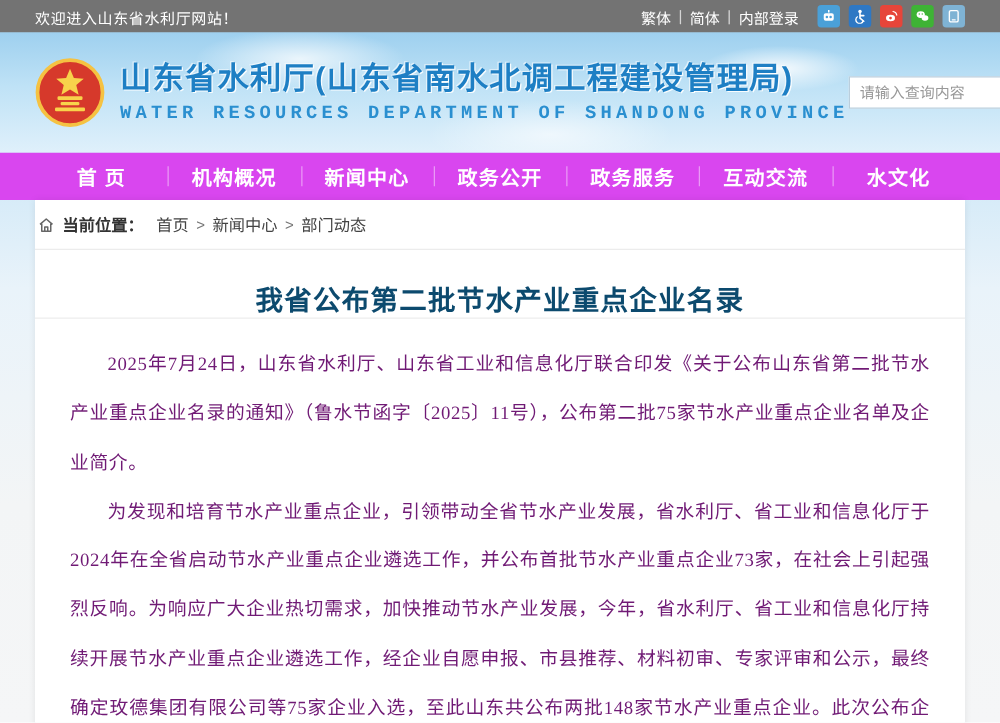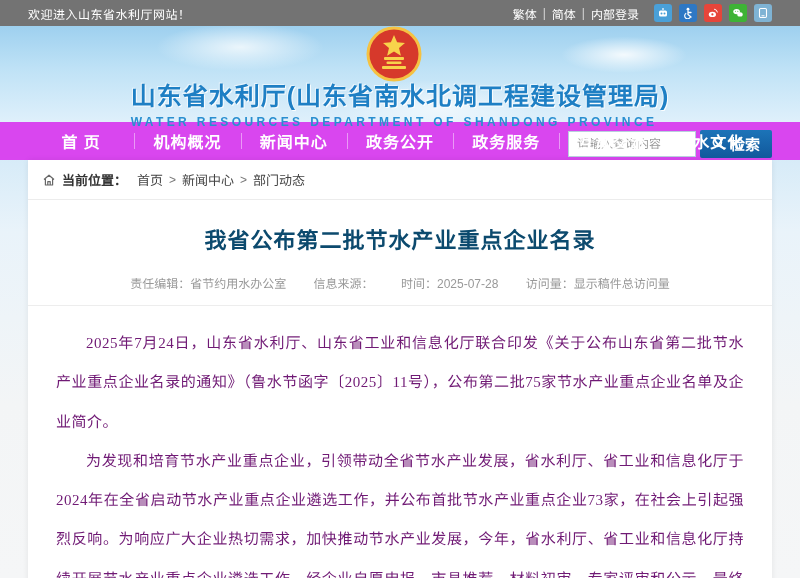--- a/index.html
+++ b/index.html
@@ -28,29 +28,29 @@
 
   
   .banner {
     height:96px; position:relative;
     background:
       radial-gradient(90px 26px at 78% 30%, rgba(255,255,255,.85) 0%, rgba(255,255,255,0) 70%),
       radial-gradient(120px 34px at 30% 22%, rgba(255,255,255,.75) 0%, rgba(255,255,255,0) 70%),
       radial-gradient(140px 40px at 55% 85%, rgba(255,255,255,.6) 0%, rgba(255,255,255,0) 70%),
       linear-gradient(180deg,#9ed0ef 0%,#bfe2f6 45%,#dff0fb 100%);
   }
-  .banner .wrap { display:flex; align-items:center; height:96px;flex-direction:column; }
+  .banner .wrap { display:flex; align-items:center; height:96px; }
   .emblem { width:56px; height:56px; flex:0 0 56px; margin-right:12px; }
   .brand-block { line-height:1.15; }
   .brand-title {
     font-size:25px; font-weight:bold; color:#1e7fc4; letter-spacing:1px;
     text-shadow:1px 1px 0 rgba(255,255,255,.9), -1px -1px 0 rgba(255,255,255,.6);
     white-space:nowrap;
   }
-  .brand-sub { font-size:12px; font-weight:bold; color:#2a8fd0; letter-spacing:3.4px; margin-top:5px; white-space:nowrap; }
+  .brand-sub { font-size:15px; font-weight:bold; color:#2a8fd0; letter-spacing:3.4px; margin-top:5px; white-space:nowrap;font-family:Liberation Mono, monospace; }
   .search-area { margin-left:auto; display:flex; align-items:center; }
   .search-input {
     width:128px; height:26px; border:1px solid #b9cedd; background:#fff;
     font-size:12px; padding:0 8px; color:#333; outline:none;
   }
   .search-input::placeholder { color:#999; }
   .search-btn {
     height:28px; padding:0 12px; margin-left:4px; border:none; cursor:pointer;
     background:linear-gradient(180deg,#1c74b8,#11589c); color:#fff; font-size:15px; font-weight:bold;
     display:inline-flex; align-items:center; gap:5px; border-radius:2px;
@@ -61,21 +61,21 @@
   .nav ul { list-style:none; display:flex; width:744px; margin:0 auto; height:38px; }
   .nav li { flex:1; position:relative; display:flex; align-items:center; justify-content:center; cursor:pointer; }
   .nav li + li::before { content:""; position:absolute; left:0; top:11px; height:16px; width:1px; background:rgba(255,255,255,.45); }
   .nav li span { color:#fff; font-size:16px; font-weight:bold; letter-spacing:1px; }
 
   
   .main {
     width:744px; margin:0 auto; background:#fff; min-height:418px;
     box-shadow:0 0 6px rgba(0,0,0,.08);
   }
-  .breadcrumb { display:flex; align-items:center; gap:6px; padding:10px 14px; font-size:13px; color:#444; border-bottom:1px solid #ececec; }
+  .breadcrumb { display:flex; align-items:center; gap:6px; padding:10px 2px; font-size:13px; color:#444; border-bottom:1px solid #ececec; }
   .breadcrumb .bc-label { font-weight:bold; color:#333; margin-right:4px; }
   .breadcrumb a { color:#444; text-decoration:none; cursor:pointer; }
   .bc-sep { color:#777; font-size:12px; }
   .home-icon svg { display:block; }
 
   .article-title { text-align:center; color:#0c4a6e; font-size:22px; font-weight:bold; letter-spacing:1px; margin:22px 30px 0; }
   .article-meta { text-align:center; font-size:12px; color:#999; margin:20px 0 14px; }
   .article-meta .seg { margin:0 12px; }
   .meta-divider { border:none; border-top:1px solid #ededed; margin:0 0 4px; }
 
@@ -205,26 +205,20 @@
     <span class="bc-label">当前位置：</span>
     <a>首页</a>
     <span class="bc-sep">&gt;</span>
     <a>新闻中心</a>
     <span class="bc-sep">&gt;</span>
     <a>部门动态</a>
   </div>
 
   <h1 class="article-title">我省公布第二批节水产业重点企业名录</h1>
 
-  <div class="article-meta">
-    <span class="seg"><span>责任编辑：</span><span>省节约用水办公室</span></span>
-    <span class="seg"><span>信息来源：</span><span></span></span>
-    <span class="seg"><span>时间：</span><span>2025-07-28</span></span>
-    <span class="seg"><span>访问量：</span><span>显示稿件总访问量</span></span>
-  </div>
 
   <hr class="meta-divider">
 
   <div class="article-body">
     <p>2025年7月24日，山东省水利厅、山东省工业和信息化厅联合印发《关于公布山东省第二批节水产业重点企业名录的通知》（鲁水节函字〔2025〕11号），公布第二批75家节水产业重点企业名单及企业简介。</p>
     <p>为发现和培育节水产业重点企业，引领带动全省节水产业发展，省水利厅、省工业和信息化厅于2024年在全省启动节水产业重点企业遴选工作，并公布首批节水产业重点企业73家，在社会上引起强烈反响。为响应广大企业热切需求，加快推动节水产业发展，今年，省水利厅、省工业和信息化厅持续开展节水产业重点企业遴选工作，经企业自愿申报、市县推荐、材料初审、专家评审和公示，最终确定玫德集团有限公司等75家企业入选，至此山东共公布两批148家节水产业重点企业。此次公布企业涉及节水产品装备制造领域52家、节水工程建设运营领域14家、专业节水服务领域9家，具有经营规模大、创新能力强、市场占有率高等特点，是全省节水产业企业的典型代表。</p>
   </div>
 
 </div>
 

